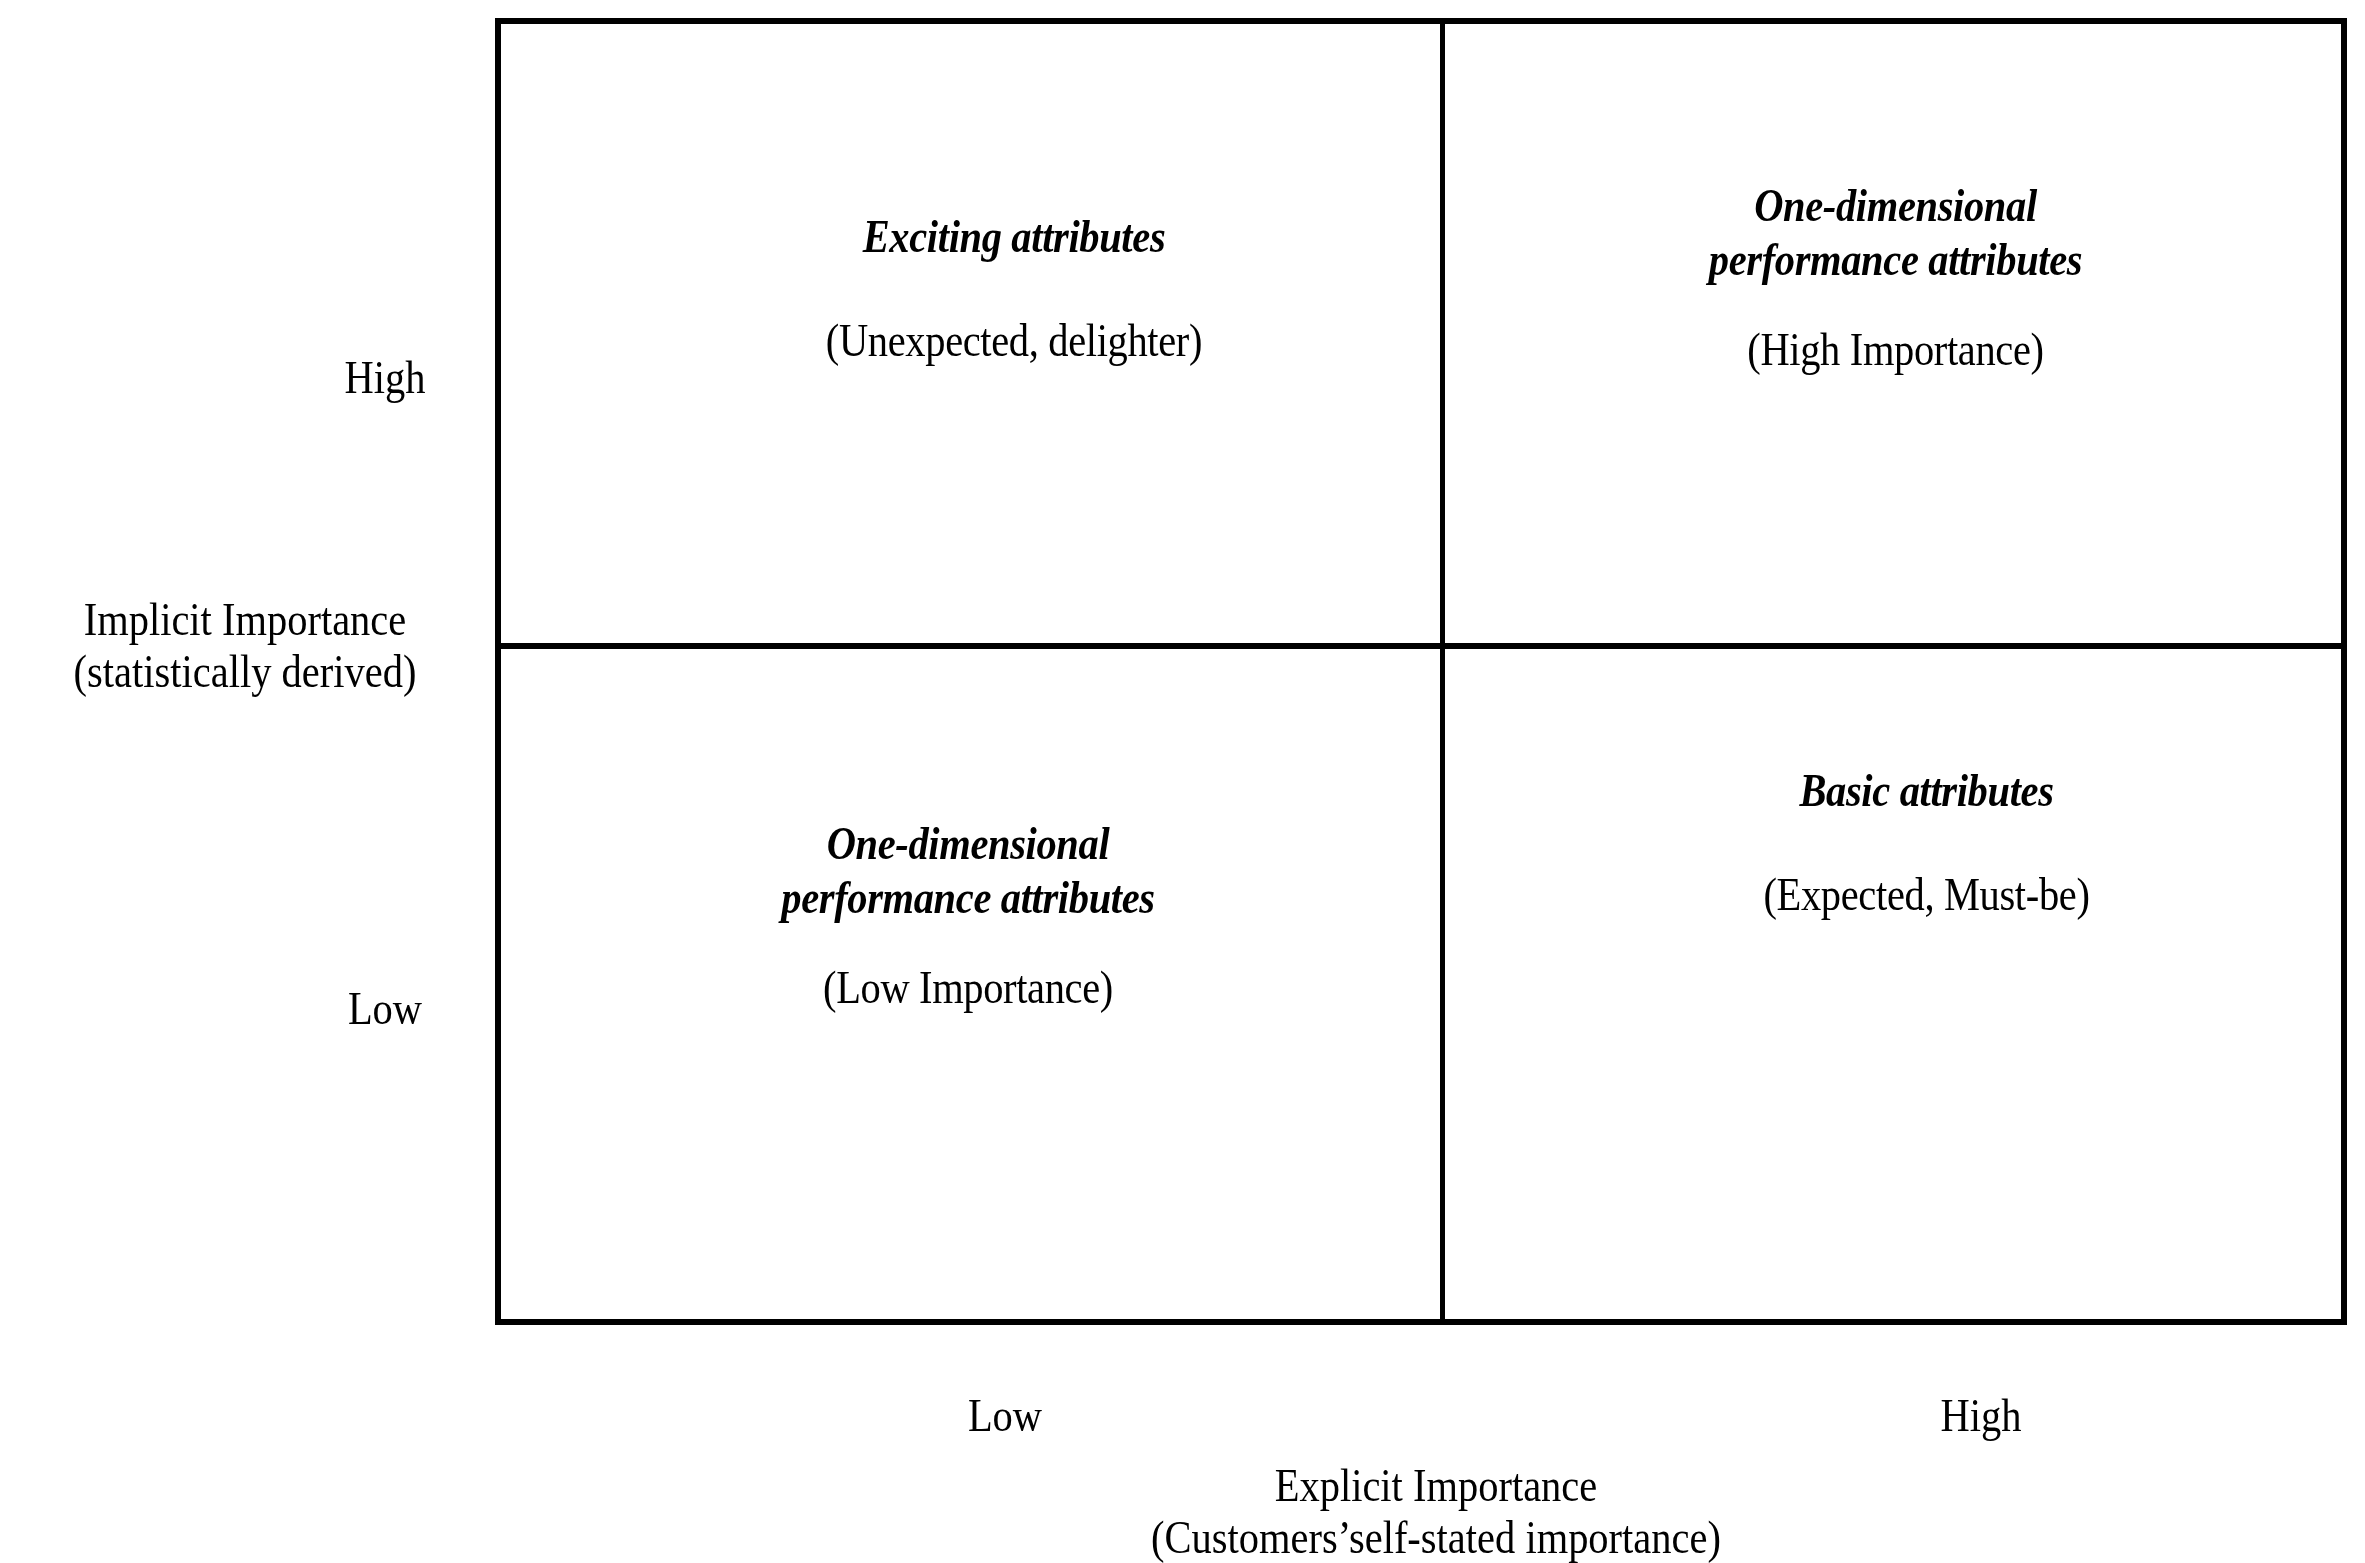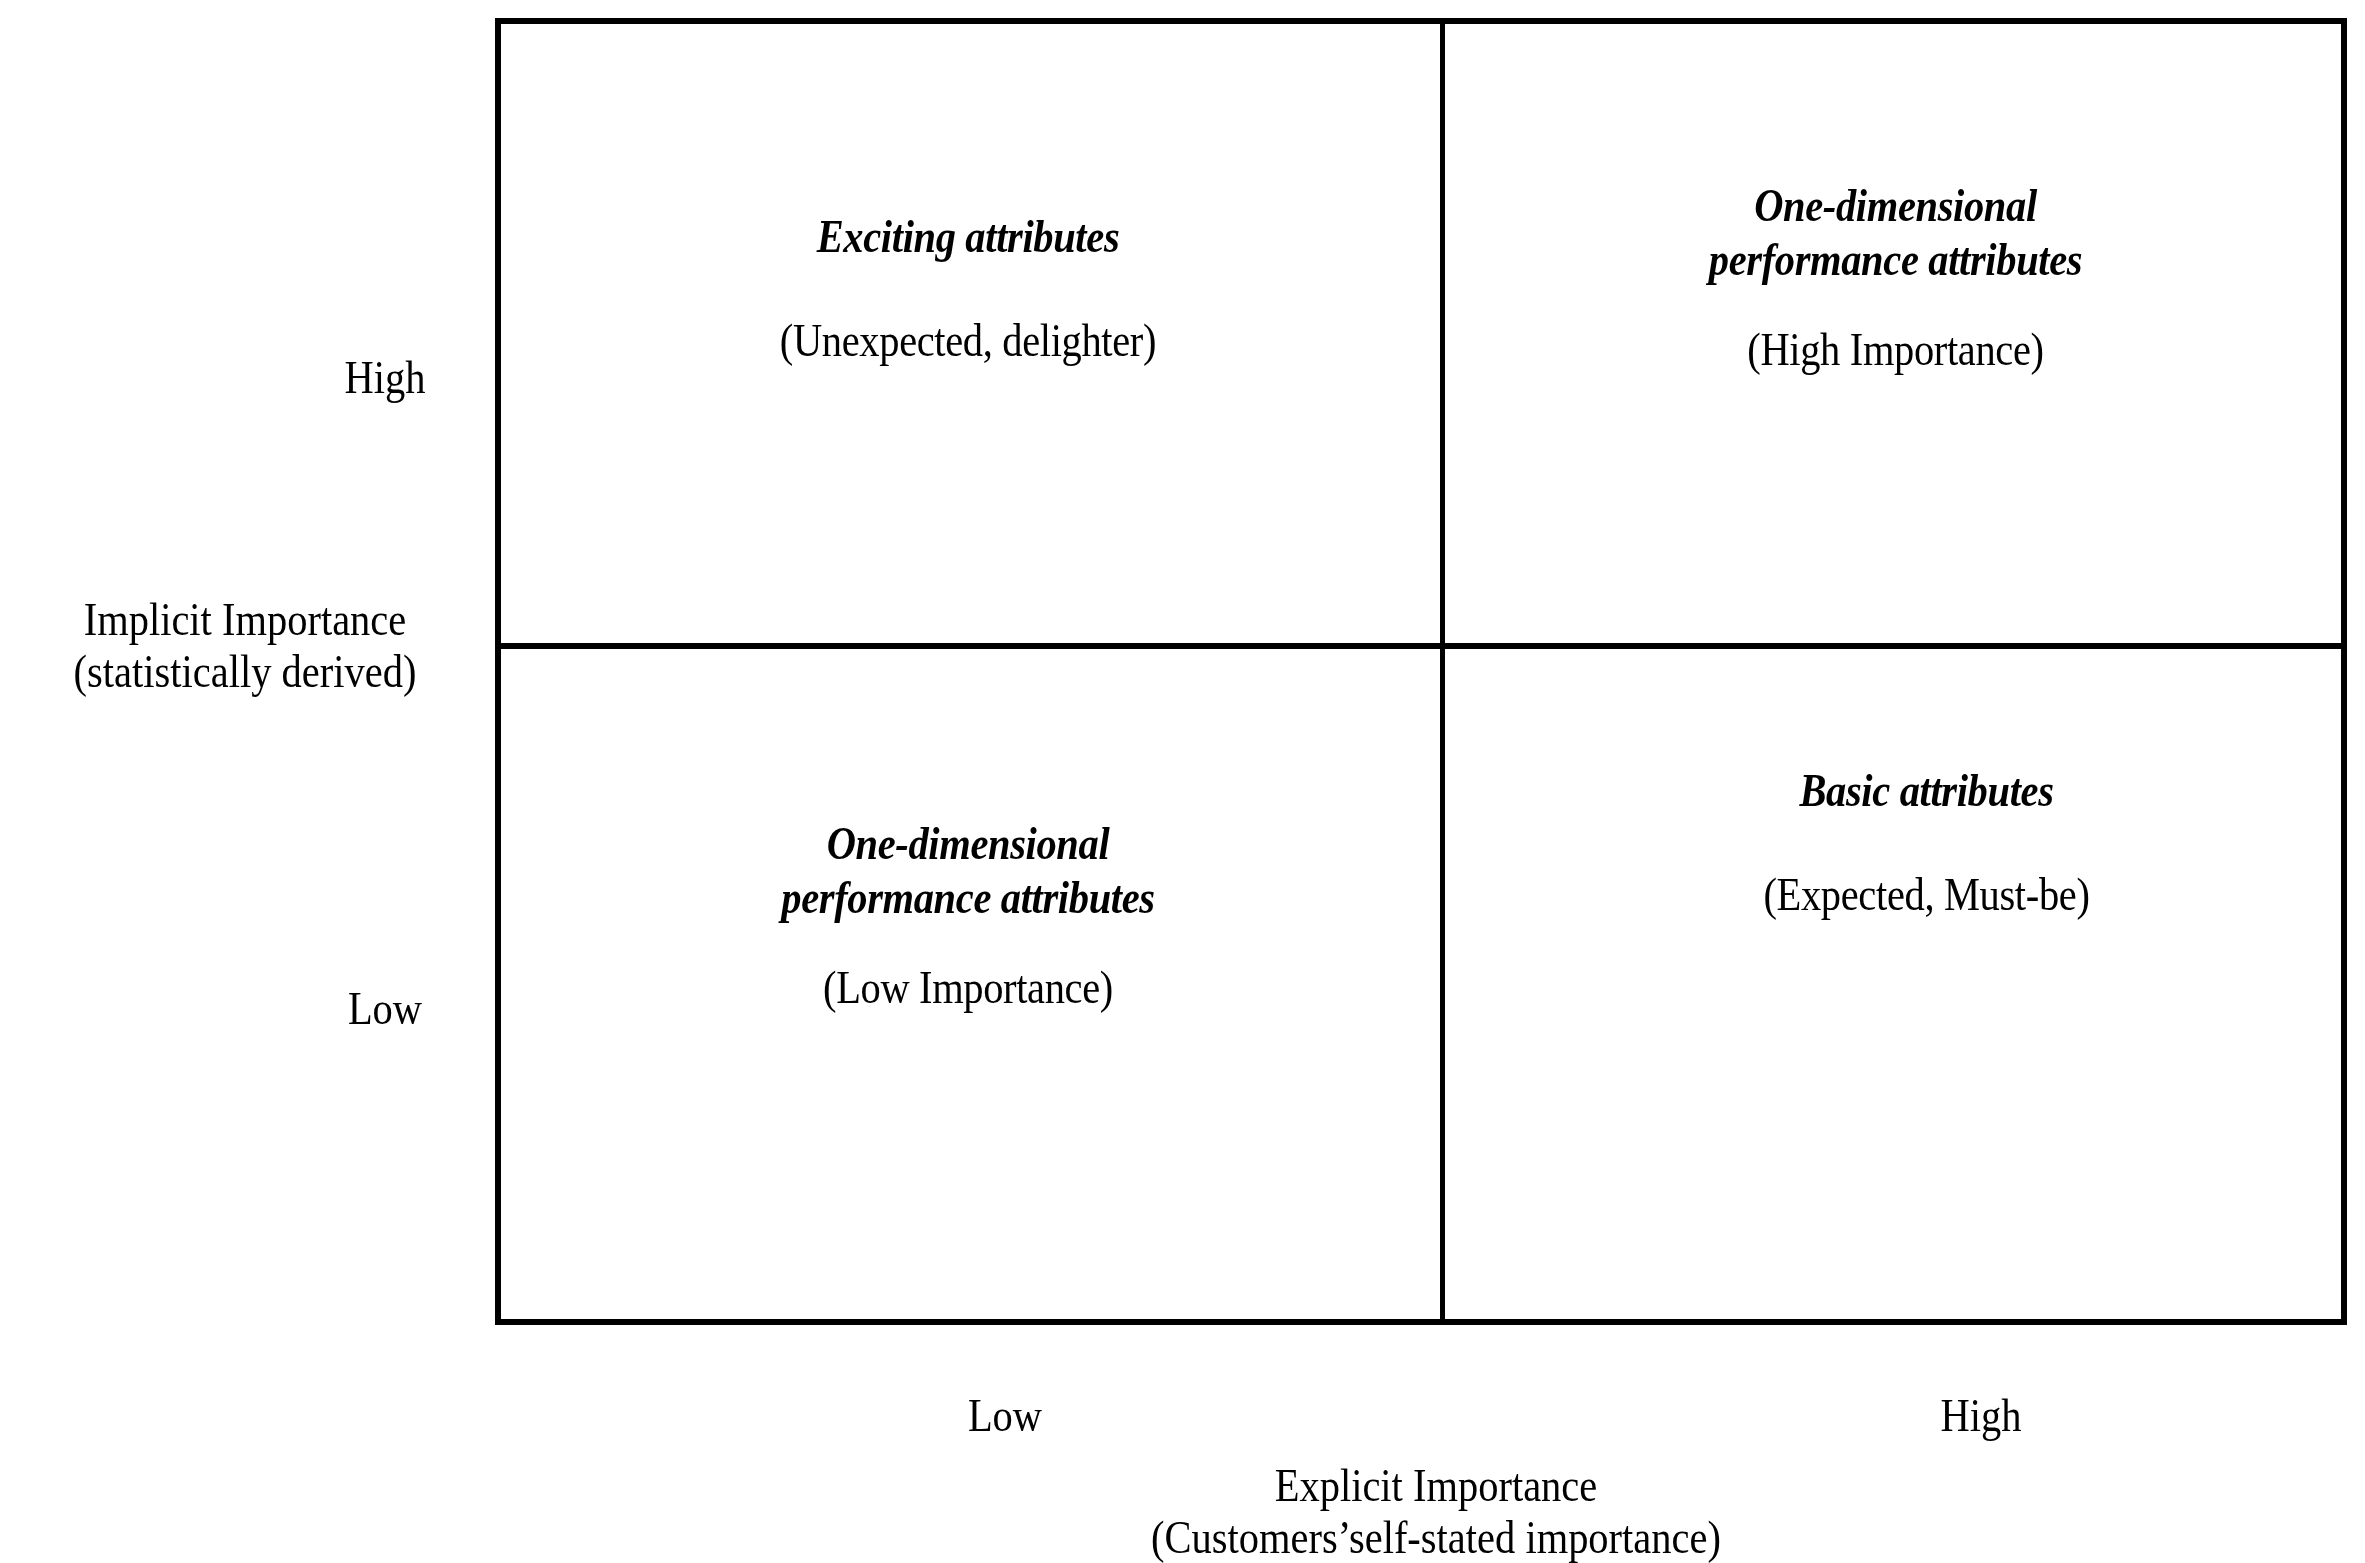--- a/index.html
+++ b/index.html
@@ -74,21 +74,21 @@
     font-size: 46px;
     font-weight: normal;
     font-style: normal;
     letter-spacing: -0.4px;
     transform: scaleX(0.88);
     white-space: nowrap;
     display: block;
   }
 
   
-  #quad-tl { left: 495px; top: 214px; width: 946px; }
+  #quad-tl { left: 495px; top: 214px; width: 946px; padding-left: 46px; }
   #quad-tl .q-sub { margin-top: 58px; }
 
   
   #quad-tr { left: 1445px; top: 179px; width: 901px; }
   #quad-tr .q-title { line-height: 1.18; }
   #quad-tr .q-sub { margin-top: 39px; }
 
   
   #quad-bl { left: 495px; top: 817px; width: 946px; }
   #quad-bl .q-title { line-height: 1.18; }

